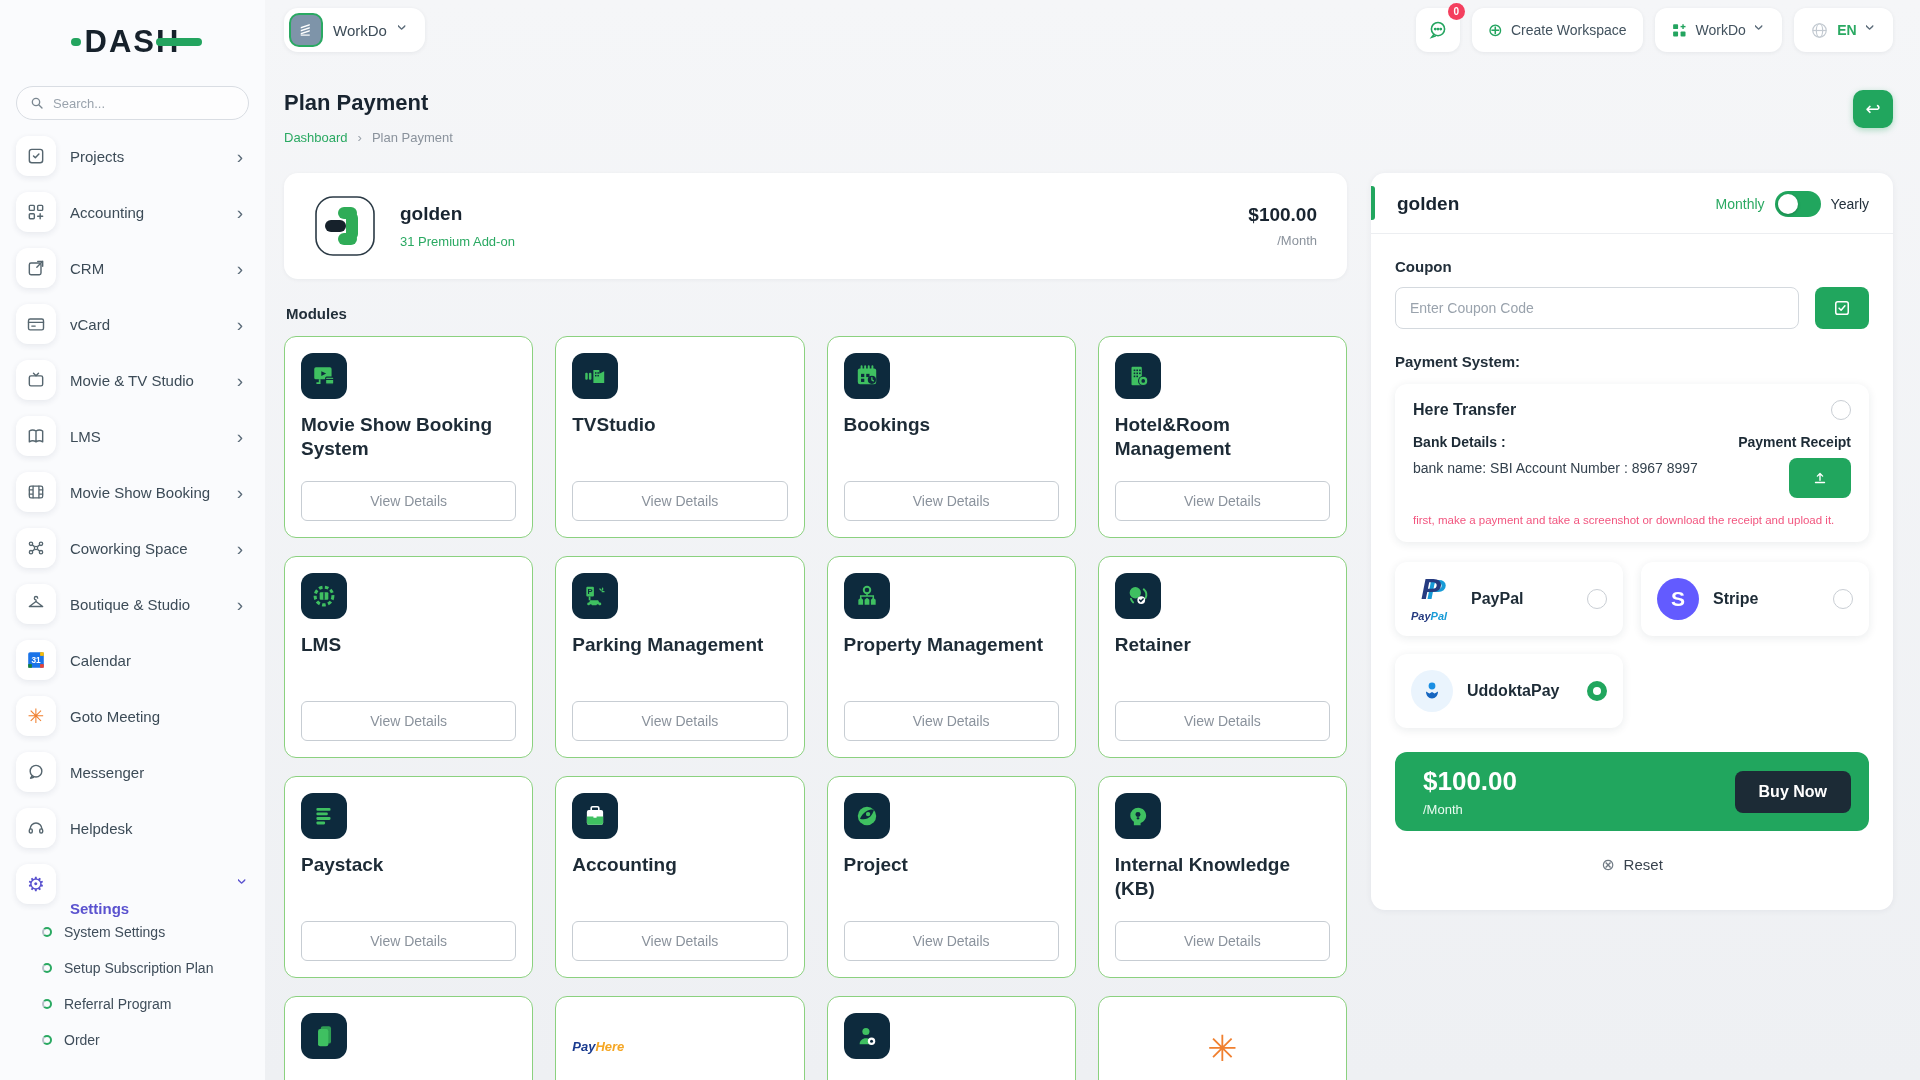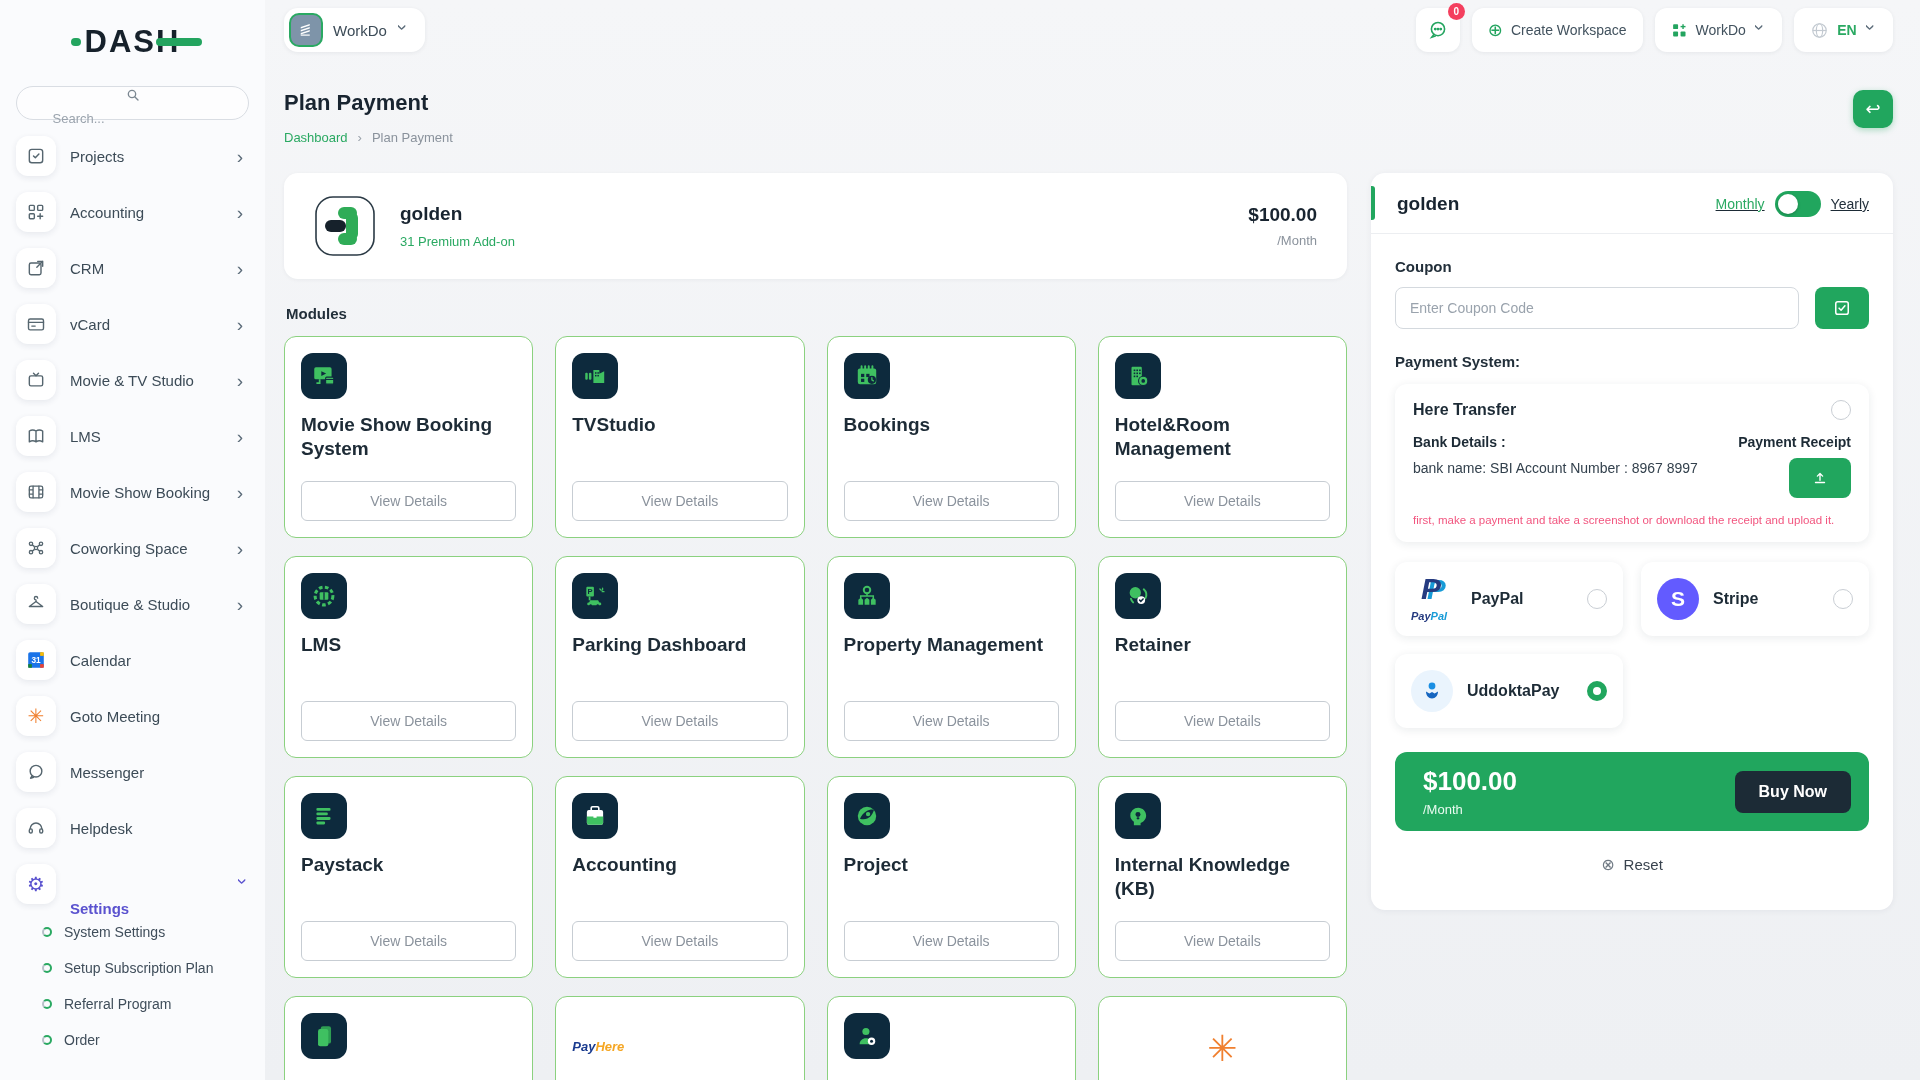--- a/index.html
+++ b/index.html
@@ -5,21 +5,21 @@
   * { margin:0; padding:0; box-sizing:border-box; }
   html,body { width:1920px; height:1080px; overflow:hidden; }
   body { font-family:"Liberation Sans","DejaVu Sans",sans-serif; background:linear-gradient(180deg,#f5f6f8,#eef0f3); color:#1d2b36; }
 
   
   .sidebar { position:fixed; left:0; top:0; width:265px; height:1080px; background:#fafbfd; padding:22px 16px 0 16px; }
   .logo { display:flex; align-items:center; justify-content:center; height:40px; position:relative; }
   .logo-text { font-size:31px; font-weight:800; letter-spacing:2px; color:#16212b; position:relative; }
   .logo-text::before { content:""; position:absolute; left:-14px; top:14px; width:10px; height:8px; border-radius:4px; background:#23a45f; }
   .logo-text::after { content:""; position:absolute; right:-22px; top:14px; width:46px; height:8px; border-radius:4px; background:#23a45f; }
-  .search-box { margin-top:24px; height:34px; background:#fdfdfe; border:1px solid #d9dde3; border-radius:17px; display:flex; align-items:center; padding:0 12px; gap:8px;flex-direction:column; }
+  .search-box { margin-top:24px; height:34px; background:#fdfdfe; border:1px solid #d9dde3; border-radius:17px; display:flex; align-items:center; padding:0 12px; gap:8px; }
   .search-box input { border:none; outline:none; background:transparent; font-size:13px; color:#4a5862; width:160px; font-family:inherit; }
   .search-box input::placeholder { color:#9aa3ad; }
   .nav { margin-top:8px; }
   .nav-item { display:flex; align-items:center; gap:14px; margin-top:16px; height:40px; cursor:pointer; }
   .icon-tile { width:40px; height:40px; background:#fff; border-radius:12px; box-shadow:0 2px 6px rgba(30,48,80,.09); display:flex; align-items:center; justify-content:center; color:#56666f; flex:none; }
   .nav-label { flex:1; font-size:15px; color:#3c4b57; }
   .nav-chev { font-size:19px; color:#5b6b79; line-height:1; padding-right:6px; }
   .nav-item.active .nav-label { color:#5a52cf; font-weight:600;margin-top:48px; }
   .nav-item.active .icon-tile { color:#5a52cf; }
   .chev-down { display:inline-block; transform:rotate(90deg); }
@@ -70,21 +70,21 @@
   .mod-btn { margin-top:auto; height:40px; background:#fff; border:1px solid #c7cdd3; border-radius:6px; color:#8a929c; font-size:14px; cursor:pointer; font-family:inherit; }
   .payhere-logo { margin-top:26px; font-size:13px; font-weight:700; font-style:italic; }
   .ph-1 { color:#1a3b8f; } .ph-2 { color:#f5a623; }
   .orange-ast { font-size:36px; color:#f08030; line-height:1; margin-top:18px; }
 
   
   .checkout { flex:1; background:#fff; border-radius:14px; box-shadow:0 1px 6px rgba(20,40,60,.06); position:relative; height:737px; }
   .co-head { display:flex; justify-content:space-between; align-items:center; padding:18px 24px 16px 26px; border-bottom:1px solid #eceef1; position:relative; }
   .co-accent { position:absolute; left:0; top:13px; width:4px; height:34px; background:#21a65e; border-radius:0 3px 3px 0; }
   .co-plan-name { font-size:19px; font-weight:700; color:#182430; }
-  .billing { display:flex; align-items:center; gap:10px;text-decoration:underline; }
+  .billing { display:flex; align-items:center; gap:10px; }
   .billing-monthly { font-size:14px; color:#2aa962; }
   .billing-yearly { font-size:14px; color:#23303c; }
   .toggle { width:46px; height:26px; background:#21a65e; border-radius:13px; position:relative; cursor:pointer; }
   .toggle-knob { position:absolute; left:3px; top:3px; width:20px; height:20px; border-radius:50%; background:#fff; box-shadow:0 1px 3px rgba(0,0,0,.25); }
   .co-body { padding:0 24px; }
   .co-label { margin-top:24px; font-size:15px; font-weight:600; color:#222f3a; }
   .coupon-row { margin-top:12px; display:flex; gap:16px; }
   .coupon-row input { flex:1; height:42px; border:1px solid #d4d9de; border-radius:8px; padding:0 14px; font-size:14px; color:#4a5862; outline:none; font-family:inherit; }
   .coupon-row input::placeholder { color:#9aa3ad; }
   .green-sq-btn { width:54px; height:42px; background:#21a65e; border:none; border-radius:8px; display:flex; align-items:center; justify-content:center; cursor:pointer; }
@@ -481,21 +481,21 @@
                 <rect x="4" y="3.5" width="7" height="9" rx="1" fill="#3fc061"></rect>
                 <text x="7.5" y="10.3" font-size="7" font-weight="bold" fill="#0d2a3d" text-anchor="middle" font-family="Liberation Sans,sans-serif">P</text>
                 <path d="M7 12.5V16" stroke="#3fc061" stroke-width="1.6"></path>
                 <path d="M16.5 5.5l1.2 1.2M19 4.8v1.7M20.3 8h-1.7" stroke="#3fc061" stroke-width="1.2" stroke-linecap="round"></path>
                 <path d="M6 19.2l1.6-3.2h7.3l1.6 3.2z" fill="#3fc061"></path>
                 <rect x="4.8" y="18" width="13" height="2.6" rx="1.3" fill="#3fc061"></rect>
                 <circle cx="8" cy="20.6" r="1.1" fill="#0d2a3d"></circle>
                 <circle cx="14.5" cy="20.6" r="1.1" fill="#0d2a3d"></circle>
               </svg>
             </span>
-          <div class="mod-title">Parking Dashboard</div>
+          <div class="mod-title">Parking Management</div>
           <button class="mod-btn">View Details</button>
         </div>
 
         <div class="mod-card">
           <span class="mod-tile">
               <svg width="26" height="26" viewBox="0 0 24 24">
                 <circle cx="12" cy="6.5" r="3" fill="none" stroke="#3fc061" stroke-width="1.8"></circle>
                 <path d="M12 9.5v2.5M6.2 15v-3h11.6v3" stroke="#3fc061" stroke-width="1.4" fill="none"></path>
                 <path d="M4 15.5l2.2-1.8 2.2 1.8v4.5H4z" fill="#3fc061"></path>
                 <path d="M9.8 15.5l2.2-1.8 2.2 1.8v4.5H9.8z" fill="#3fc061"></path>

